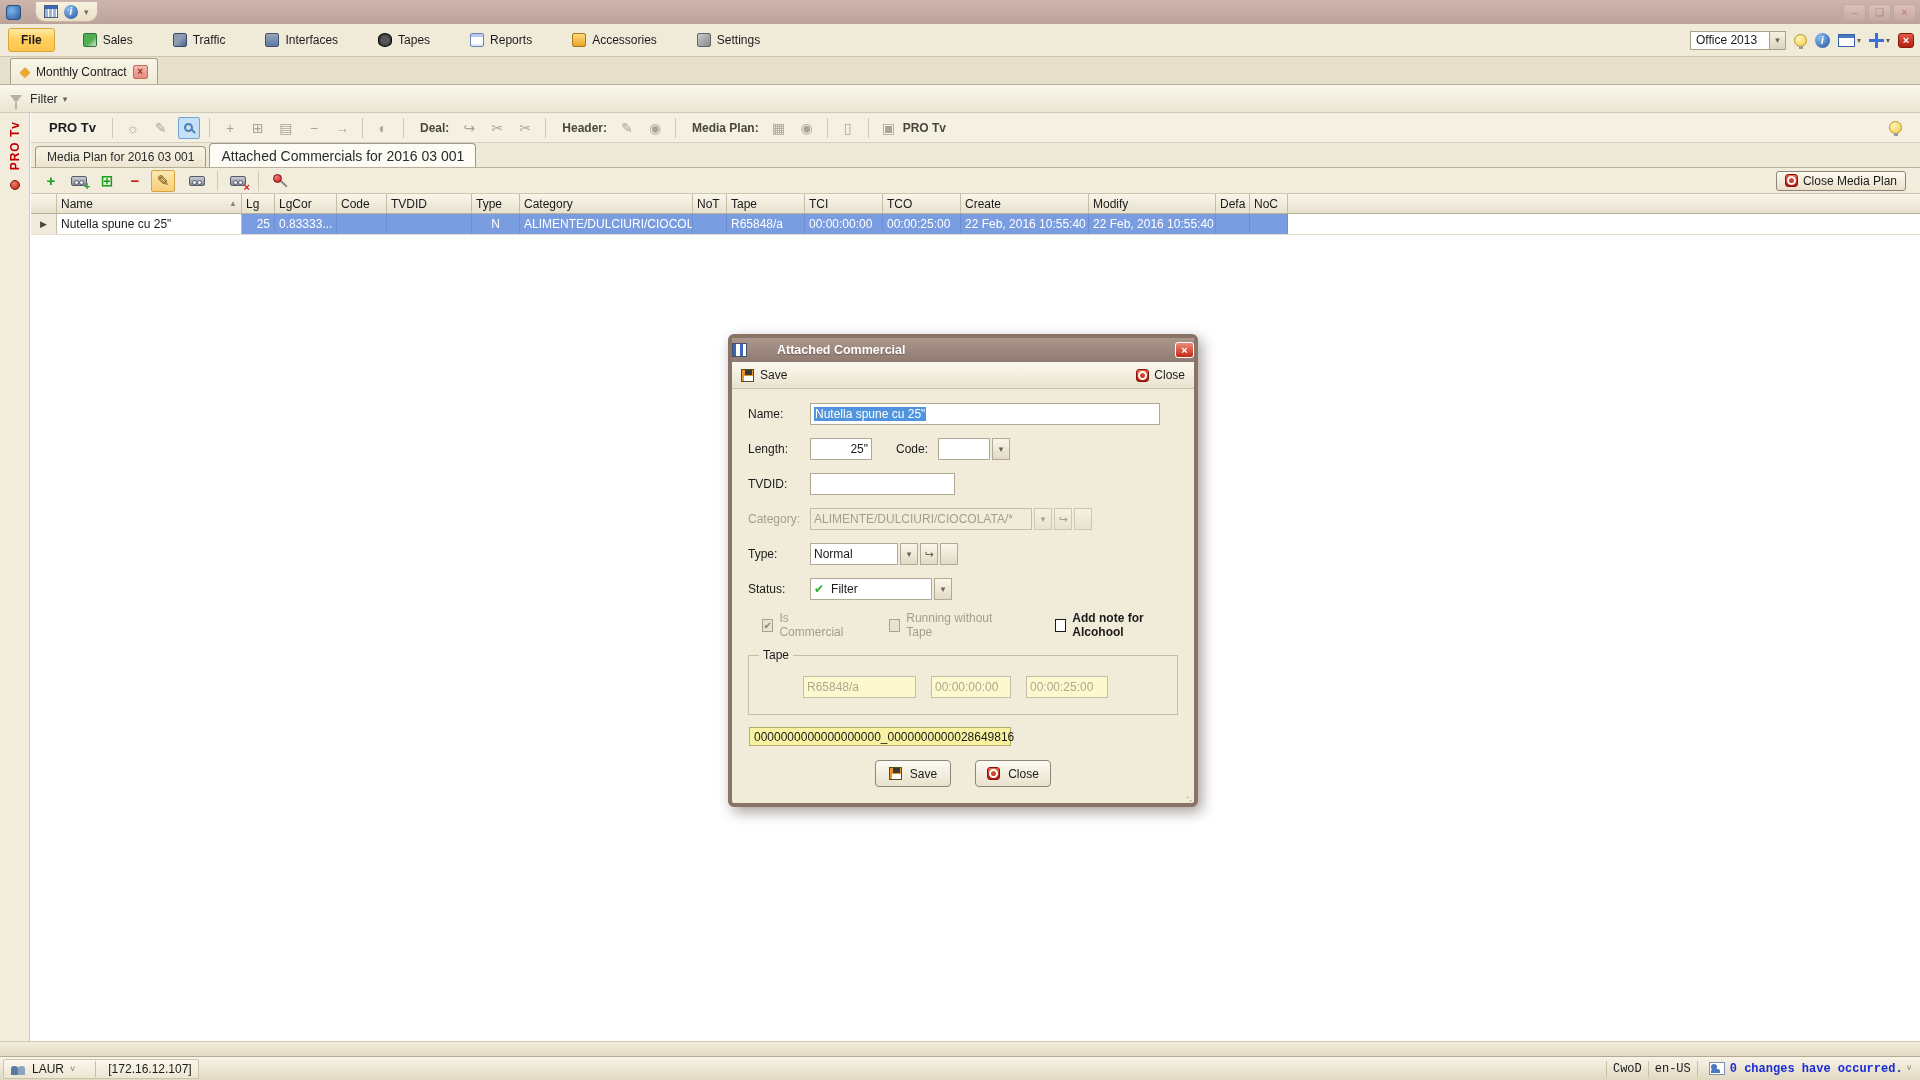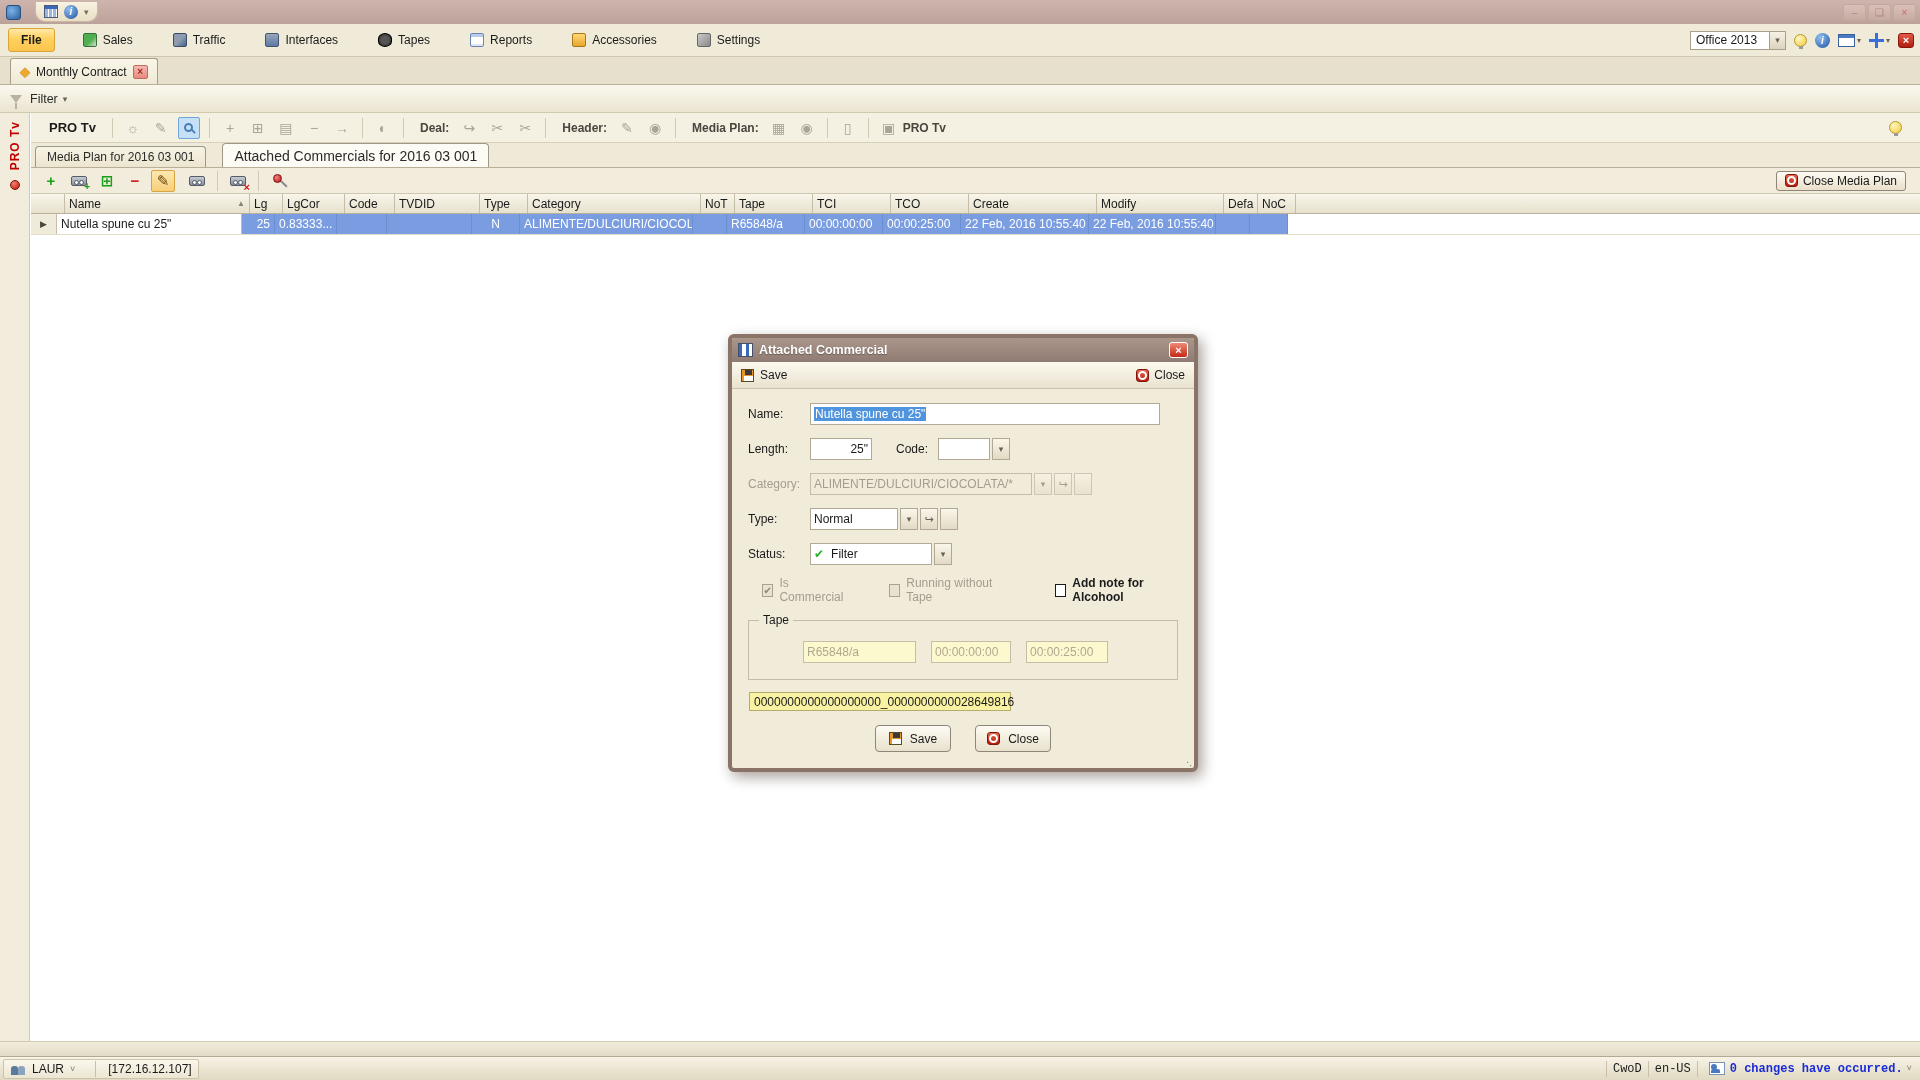--- a/index.html
+++ b/index.html
@@ -87,21 +87,21 @@
   .tbi { width:22px; height:22px; display:flex; align-items:center; justify-content:center; font-size:14px; color:#aaa496; margin:0 3px; }
   .tbi.active-search { background:#c6e0f7; border:1px solid #6fa5d8; border-radius:2px; }
   .mag { width:9px; height:9px; border:2px solid #4a7fb5; border-radius:50%; position:relative; }
   .mag::after { content:""; position:absolute; width:6px; height:2px; background:#4a7fb5; transform:rotate(45deg); right:-5px; bottom:-2px; }
   .tb-label { font-weight:bold; color:#4a463e; margin:0 6px 0 10px; }
   .bulb-right { margin-left:auto; margin-right:10px; }
 
   
   .subtabs { position:absolute; top:143px; left:31px; right:0; height:25px; background:#efead8; display:flex; align-items:flex-end; padding-left:4px; border-bottom:1px solid #b9af99; }
   .subtab { height:21px; padding:0 11px; display:flex; align-items:center; background:linear-gradient(#f7f3e4,#ece5d0);
-    border:1px solid #9f978a; border-bottom:none; border-radius:4px 4px 0 0; margin-right:16px; color:#2a2a2a; }
+    border:1px solid #9f978a; border-bottom:none; border-radius:4px 4px 0 0; margin-right:3px; color:#2a2a2a; }
   .subtab.active { height:24px; background:#fdfcf4; font-size:14px; z-index:2; }
 
   
   .gridbar { position:absolute; top:168px; left:31px; right:0; height:26px; background:#f1ecdb; border-bottom:1px solid #cfc6b1;
     display:flex; align-items:center; padding:0 6px; }
   .gbi { width:24px; height:22px; display:flex; align-items:center; justify-content:center; font-size:15px; margin:0 2px; position:relative; }
   .green { color:#18a018; font-weight:bold; }
   .red-g { color:#d01818; font-weight:bold; }
   .gbi.active-pencil { background:linear-gradient(#fde8b0,#f8cf78); border:1px solid #d8a440; border-radius:2px; color:#6a4a10; }
   .cassette { width:16px; height:10px; background:linear-gradient(#c8ccd4,#888e9a); border:1px solid #565c68; border-radius:2px; position:relative; }
@@ -112,21 +112,21 @@
   .pin { width:9px; height:9px; border-radius:50%; background:radial-gradient(circle at 35% 30%,#f08080,#c41414); border:1px solid #7a0c0c; position:relative; transform:translate(-2px,-2px); }
   .pin::after { content:""; position:absolute; width:2px; height:8px; background:#8a8a8a; transform:rotate(-45deg); right:-4px; bottom:-6px; }
   .close-mp { margin-left:auto; margin-right:8px; height:20px; display:flex; align-items:center; gap:5px; padding:0 8px;
     background:linear-gradient(#fdfbf2,#eadfca); border:1px solid #8f867a; border-radius:3px; }
   .stop-ic { width:13px; height:13px; border-radius:3px; background:linear-gradient(#e86a50,#b61c0c); border:1px solid #84140a;
     display:flex; align-items:center; justify-content:center; }
   .stop-ic::after { content:""; width:5px; height:5px; border:2px solid #fff; border-radius:50%; }
 
   
   .tablewrap { position:absolute; top:194px; left:31px; right:0; }
-  .thead { display:flex; height:20px; background:linear-gradient(#f8f5ea,#e7e1cd); border-bottom:1px solid #b9b09a;padding-left:8px; }
+  .thead { display:flex; height:20px; background:linear-gradient(#f8f5ea,#e7e1cd); border-bottom:1px solid #b9b09a; }
   .th { border-right:1px solid #c6bda9; padding:0 4px; display:flex; align-items:center; font-size:12px; color:#1a1a1a; }
   .trow { display:flex; height:21px; border-bottom:1px solid #e4ddca; }
   .td { padding:0 4px; display:flex; align-items:center; font-size:12px; overflow:hidden; white-space:nowrap; }
   .sel { background:#7a9de2; color:#fff; border-right:1px solid #6c8fd2; }
   .gutter { background:linear-gradient(#f8f5ea,#e7e1cd); border-right:1px solid #c6bda9; justify-content:center; color:#4a463e; font-size:9px; }
   .gutter.rowg { background:#efead9; }
   .cw0{width:26px}.cw1{width:185px}.cw2{width:33px}.cw3{width:62px}.cw4{width:50px}.cw5{width:85px}.cw6{width:48px}
   .cw7{width:173px}.cw8{width:34px}.cw9{width:78px}.cw10{width:78px}.cw11{width:78px}.cw12{width:128px}.cw13{width:127px}.cw14{width:34px}.cw15{width:38px}
   .sort { margin-left:auto; font-size:8px; color:#8a8474; }
   .r { justify-content:flex-end; } .c { justify-content:center; }
@@ -145,21 +145,21 @@
   .sb-right { margin-left:auto; display:flex; align-items:center;font-family:Liberation Mono, monospace; }
   .person-card { width:16px; height:13px; background:#fff; border:1px solid #7a93b5; position:relative; margin:0 5px; }
   .person-card::before { content:""; position:absolute; left:1px; top:1px; width:6px; height:6px; border-radius:50%; background:#4a79c0; }
   .person-card::after { content:""; position:absolute; left:1px; bottom:1px; width:9px; height:4px; background:#4a79c0; border-radius:2px 2px 0 0; }
   .changes { color:#1a2bd8; font-weight:bold; margin-right:4px; }
   .sb-chev { color:#7a7468; font-size:9px; margin-right:8px; }
 
   
   .dialog { position:absolute; left:728px; top:334px; width:470px; background:#f1ecda;
     border:4px solid #8a7367; border-radius:6px; box-shadow:4px 5px 14px rgba(40,20,10,.4); }
-  .dlg-title { height:24px; background:linear-gradient(#ab968c,#8f7b71); display:flex; align-items:center; padding:0 6px; border-radius:2px 2px 0 0; }
+  .dlg-title { height:24px; background:linear-gradient(#ab968c,#8f7b71); display:flex; align-items:center; padding:0 0; border-radius:2px 2px 0 0;gap:24px; }
   .dlg-ic { width:15px; height:14px; background:#fff; border:1px solid #44506a; margin-right:6px;
     box-shadow:inset 3px 0 0 #3a68b8, inset 7px 0 0 #fff, inset 10px 0 0 #3a68b8; }
   .dlg-title-text { color:#fff; font-weight:bold; font-size:12.5px; flex:1; text-shadow:0 1px 1px #6a5a50; }
   .dlg-x { width:19px; height:16px; border-radius:3px; background:linear-gradient(#ee8a76,#c42814); border:1px solid #fff;
     color:#fff; font-weight:bold; font-size:11px; display:flex; align-items:center; justify-content:center; }
   .dlg-toolbar { height:27px; background:linear-gradient(#fcf9ef,#e9e2cf); border-bottom:1px solid #cbc2ad;
     display:flex; align-items:center; padding:0 9px; }
   .floppy { width:13px; height:13px; background:#e8962a; border:1px solid #5a4a20; position:relative; margin-right:6px; }
   .floppy::before { content:""; position:absolute; top:0; left:3px; width:7px; height:5px; background:#3a3a3a; }
   .floppy::after { content:""; position:absolute; bottom:0; left:2px; width:9px; height:5px; background:#fdfdfd; }
@@ -467,20 +467,24 @@
     <div class="frow">
       <span class="flabel">Length:</span>
       <div class="tinput" style="width:62px;justify-content:flex-end">
         <span>25"</span>
       </div>
       <span class="flabel" style="width:auto;margin-left:24px;margin-right:10px">Code:</span>
       <div class="tinput" style="width:52px"></div>
       <div class="combo-btn">▾</div>
     </div>
 
+    <div class="frow">
+      <span class="flabel">TVDID:</span>
+      <div class="tinput" style="width:145px"></div>
+    </div>
 
     <div class="frow">
       <span class="flabel dis">Category:</span>
       <div class="tinput dis" style="width:222px">
         <span>ALIMENTE/DULCIURI/CIOCOLATA/*</span>
       </div>
       <div class="combo-btn dis">▾</div>
       <div class="combo-btn dis sm-txt">↪</div>
       <div class="combo-btn dis"></div>
     </div>

